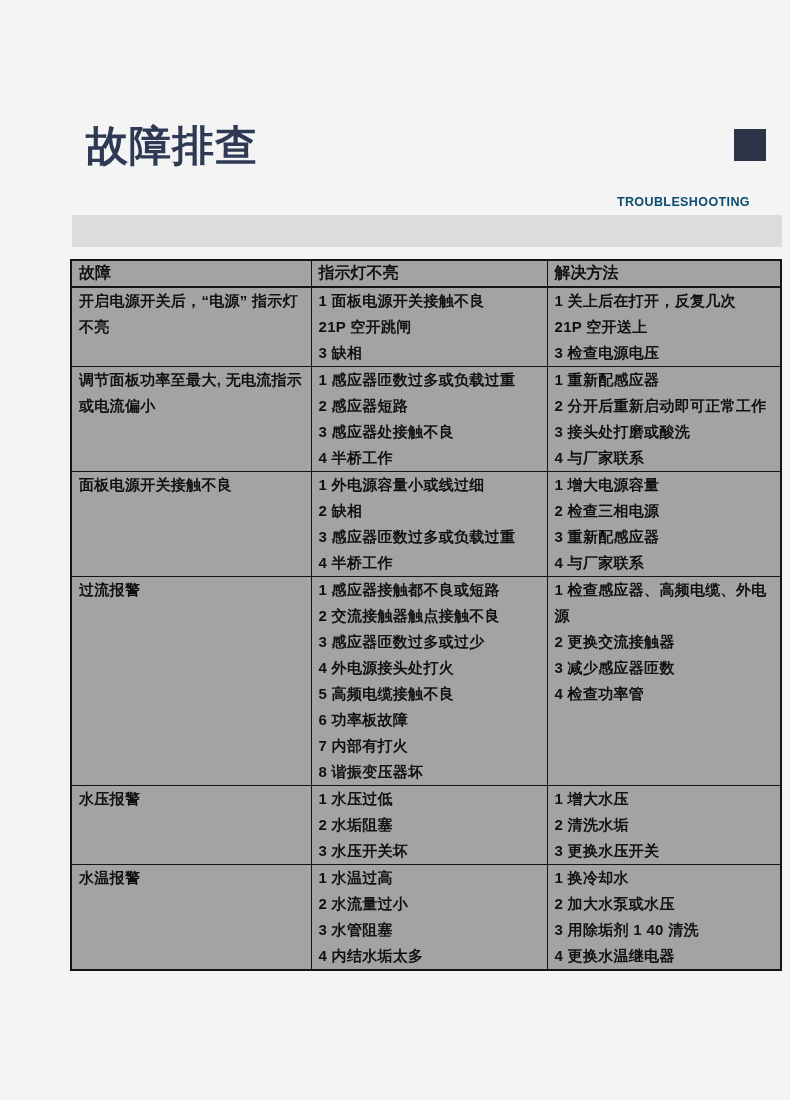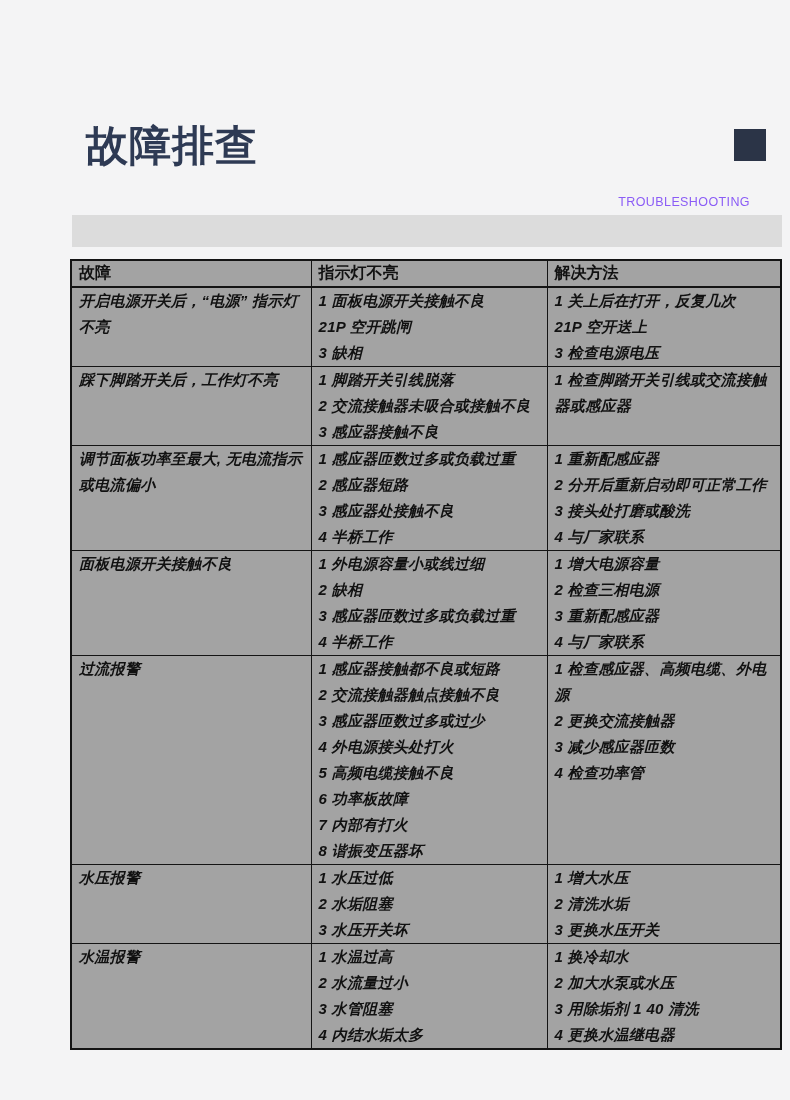--- a/index.html
+++ b/index.html
@@ -21,23 +21,23 @@
     position: absolute; right: 40px; top: 81px;
     text-align: right;
   }
   .accent-dash {
     display: inline-block;
     width: 28px; height: 9px;
     background: #2b3447;
   }
   .page-subtitle {
     margin-top: 14px;
-    font-size: 12.5px; color: #8b5cf6;
+    font-size: 12.5px; color: #0c4a6e;
     letter-spacing: 0.4px;
-    font-weight: 400;
+    font-weight: 700;
   }
   .divider {
     position: absolute; left: 40px; top: 183px;
     width: 710px; height: 1px; background: #dcdcdc;
   }
 
   table.ts-table {
     position: absolute; left: 38px; top: 227px;
     width: 710px;
     border-collapse: collapse;
@@ -58,21 +58,20 @@
     height: 26px;
   }
   .ts-table td {
     border: 1.5px solid #141414;
     vertical-align: top;
     font-size: 15px; font-weight: 700; color: #111;
     line-height: 26px;
     padding: 0 6px 0 7px;
     white-space: pre-line;
     letter-spacing: 0.3px;
-    font-style: italic;
   }
 </style>
 </head>
 <body>
 
 <div class="page">
 
   <h1 class="page-title">故障排查</h1>
 
   <div class="header-right">
@@ -97,27 +96,20 @@
     </thead>
     <tbody>
       <tr>
         <td>开启电源开关后，“电源” 指示灯不亮</td>
         <td>1 面板电源开关接触不良
 21P 空开跳闸
 3 缺相</td>
         <td>1 关上后在打开，反复几次
 21P 空开送上
 3 检查电源电压</td>
-      </tr>
-      <tr>
-        <td>踩下脚踏开关后，工作灯不亮</td>
-        <td>1 脚踏开关引线脱落
-2 交流接触器未吸合或接触不良
-3 感应器接触不良</td>
-        <td>1 检查脚踏开关引线或交流接触器或感应器</td>
       </tr>
       <tr>
         <td>调节面板功率至最大, 无电流指示或电流偏小</td>
         <td>1 感应器匝数过多或负载过重
 2 感应器短路
 3 感应器处接触不良
 4 半桥工作</td>
         <td>1 重新配感应器
 2 分开后重新启动即可正常工作
 3 接头处打磨或酸洗

